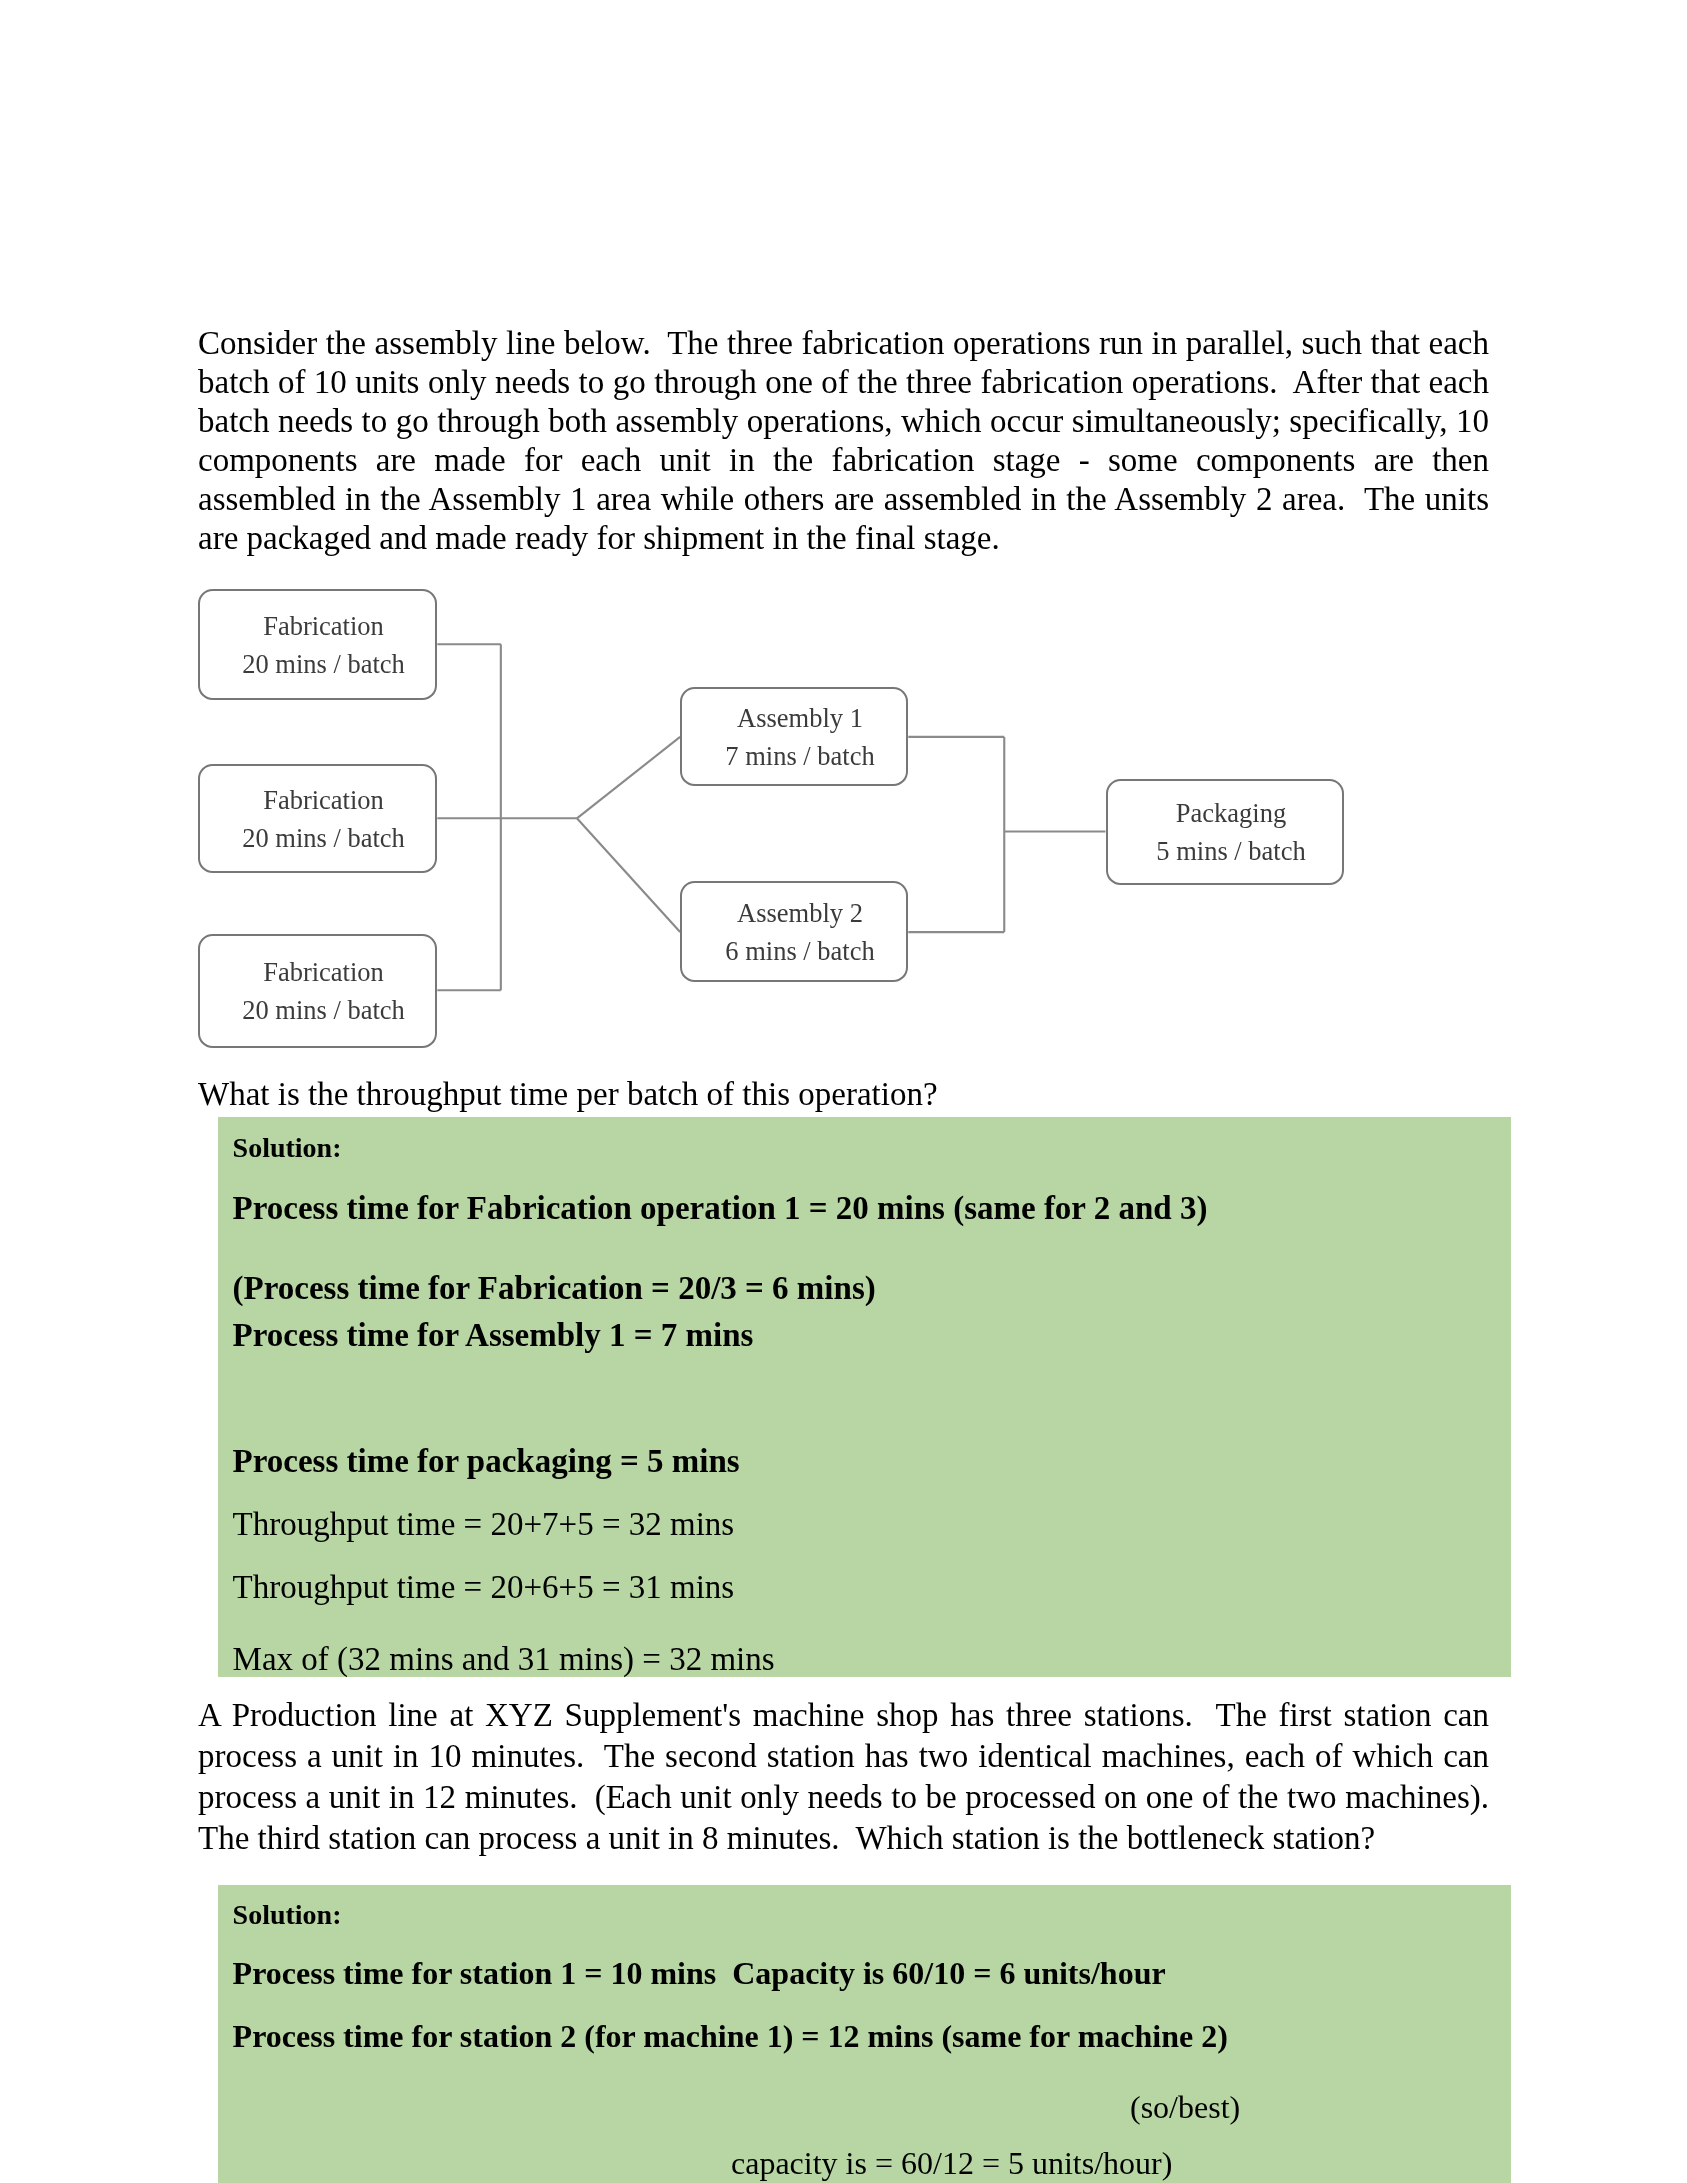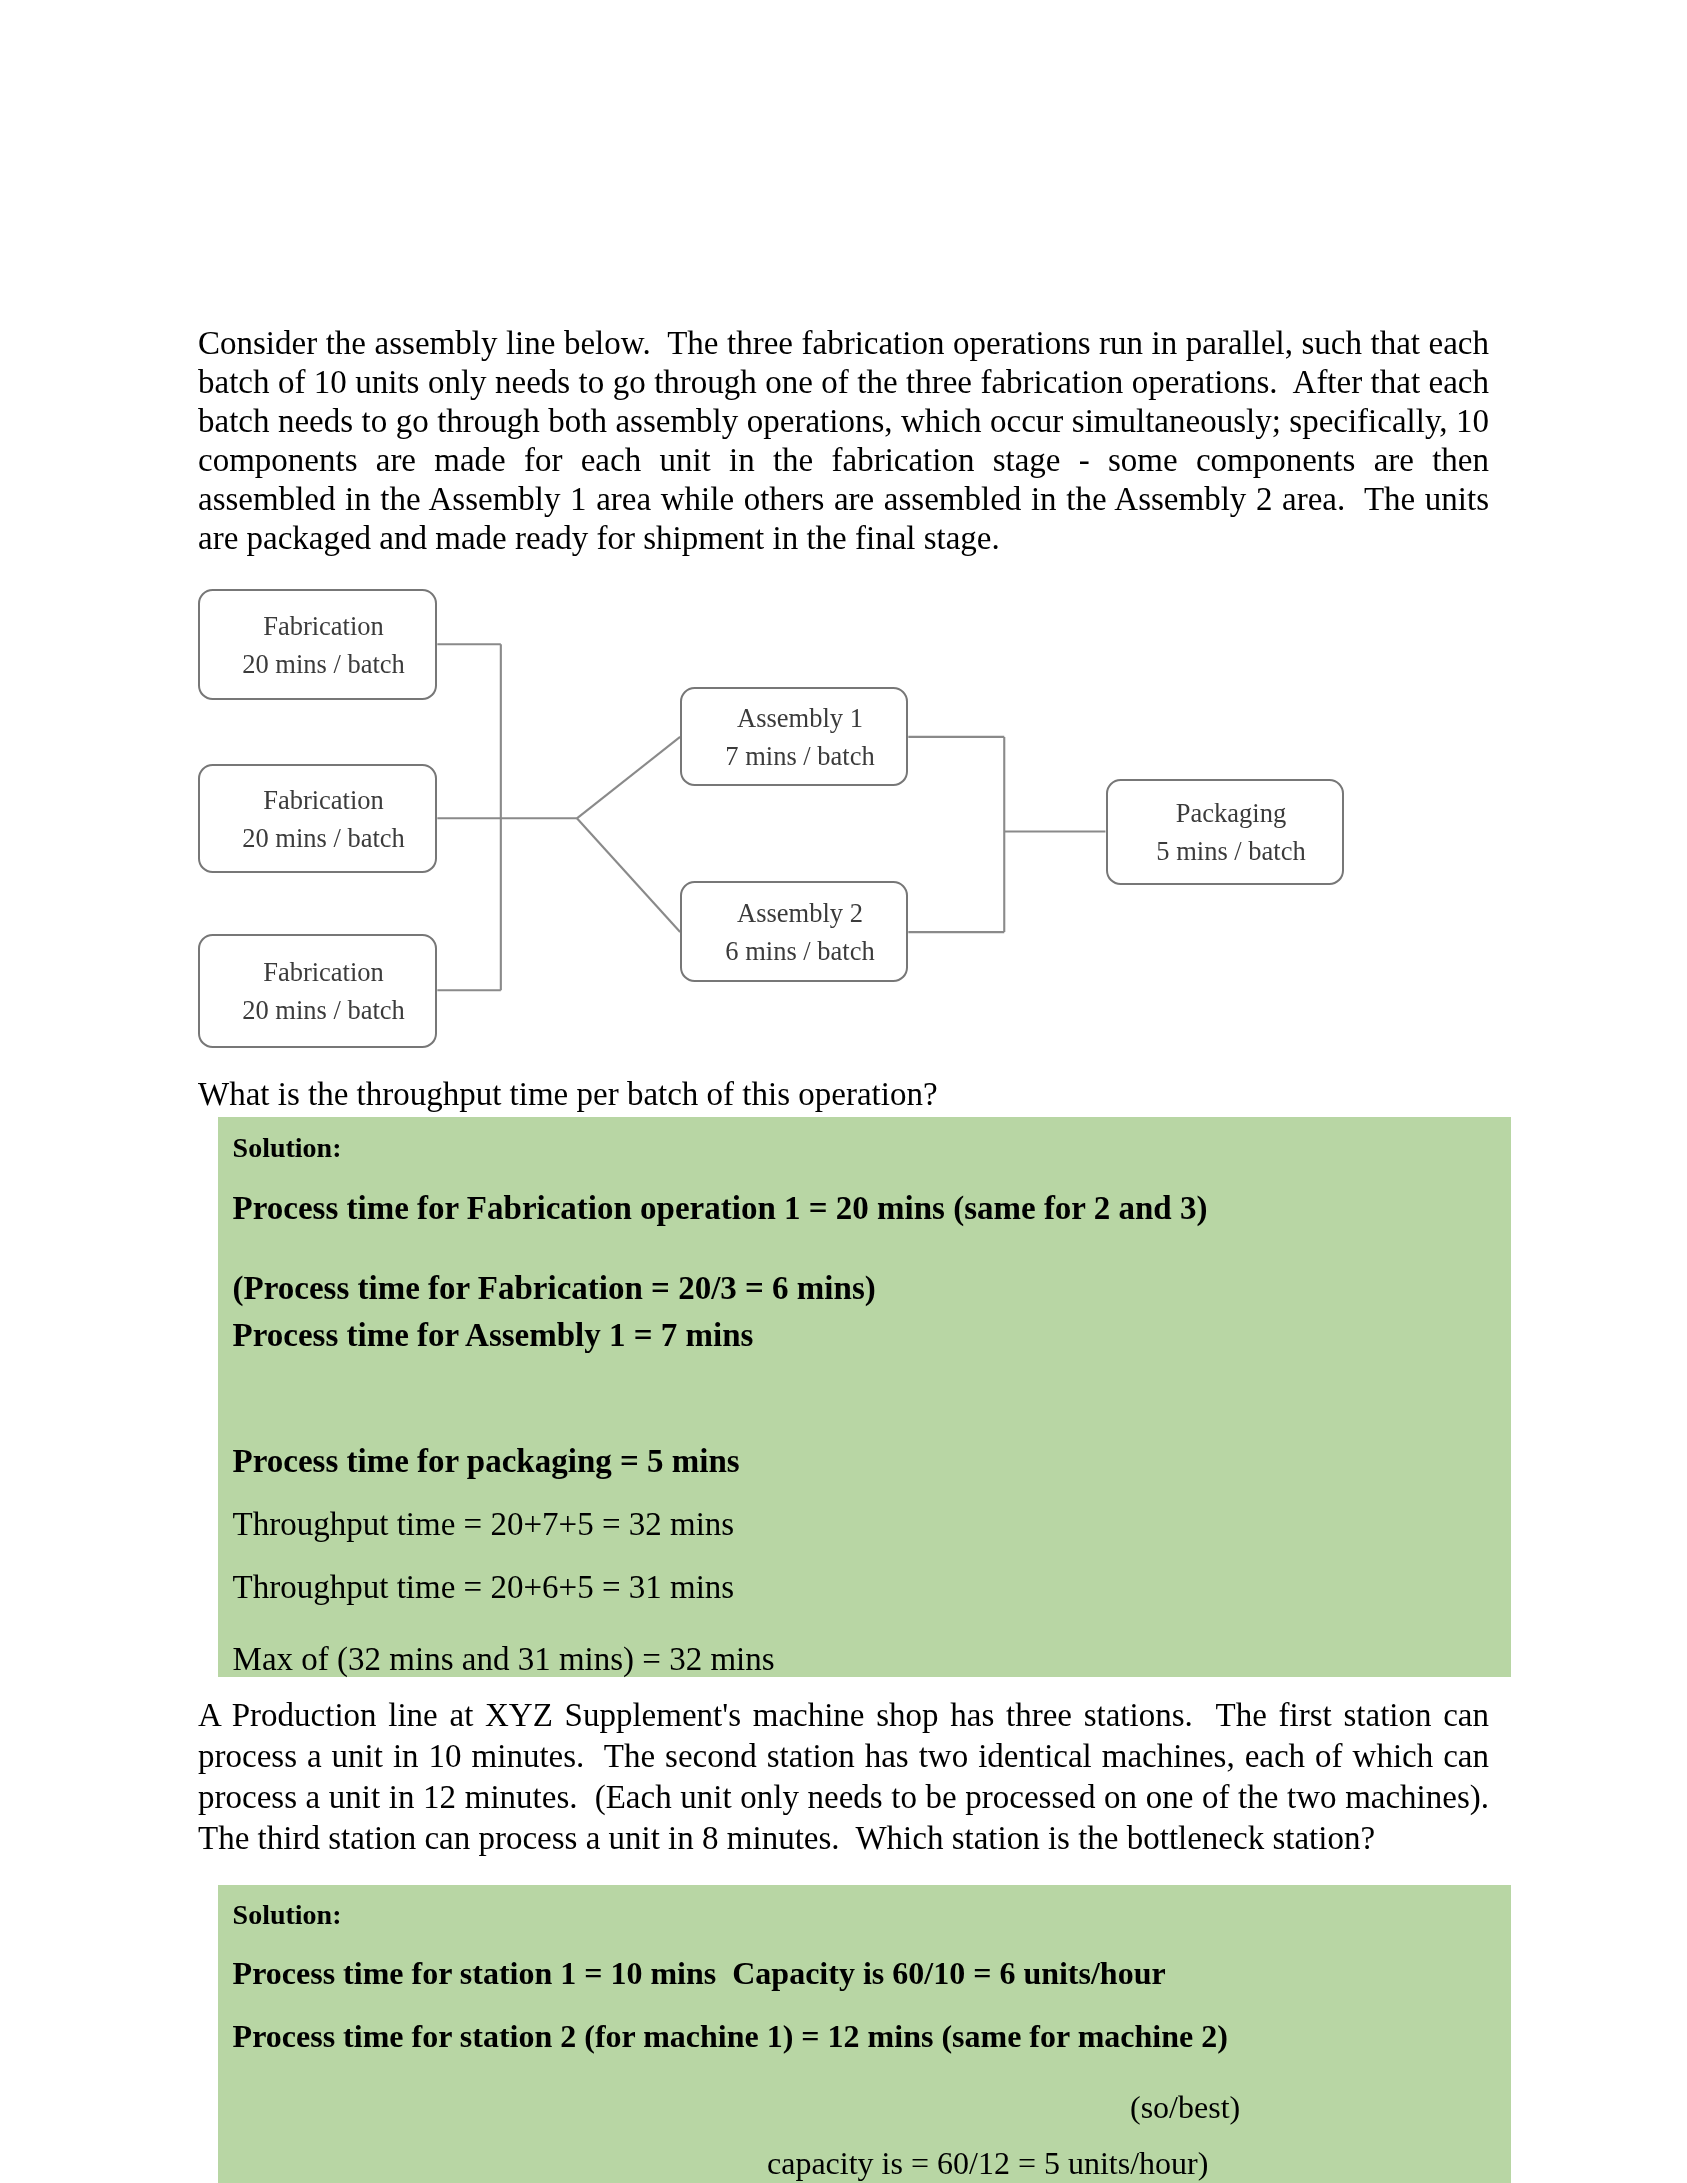--- a/index.html
+++ b/index.html
@@ -90,17 +90,17 @@
     <div class="sol-line" style="left:14.6px;top:524px;">Max of (32 mins and 31 mins) = 32 mins</div>
   </div>
 
   <div class="para" style="left:198px;top:1695px;width:1291px;line-height:41px;">A Production line at XYZ Supplement's machine shop has three stations.  The first station can process a unit in 10 minutes.  The second station has two identical machines, each of which can process a unit in 12 minutes.  (Each unit only needs to be processed on one of the two machines).  The third station can process a unit in 8 minutes.  Which station is the bottleneck station?</div>
 
   <div class="greenbox alt" style="left:218px;top:1885px;width:1293px;height:298px;">
     <div class="sol-title" style="left:14.6px;top:14px;">Solution:</div>
     <div class="sol-line b" style="left:14.6px;top:70px;">Process time for station 1 = 10 mins  Capacity is 60/10 = 6 units/hour</div>
     <div class="sol-line b" style="left:14.6px;top:133px;">Process time for station 2 (for machine 1) = 12 mins (same for machine 2)</div>
     <div class="sol-line" style="left:912px;top:204px;">(so/best)</div>
-    <div class="sol-line" style="left:513px;top:260px;margin-left:36px;">capacity is = 60/12 = 5 units/hour)</div>
+    <div class="sol-line" style="left:513px;top:260px;">capacity is = 60/12 = 5 units/hour)</div>
   </div>
 
 </div>
 
 
 </body></html>

